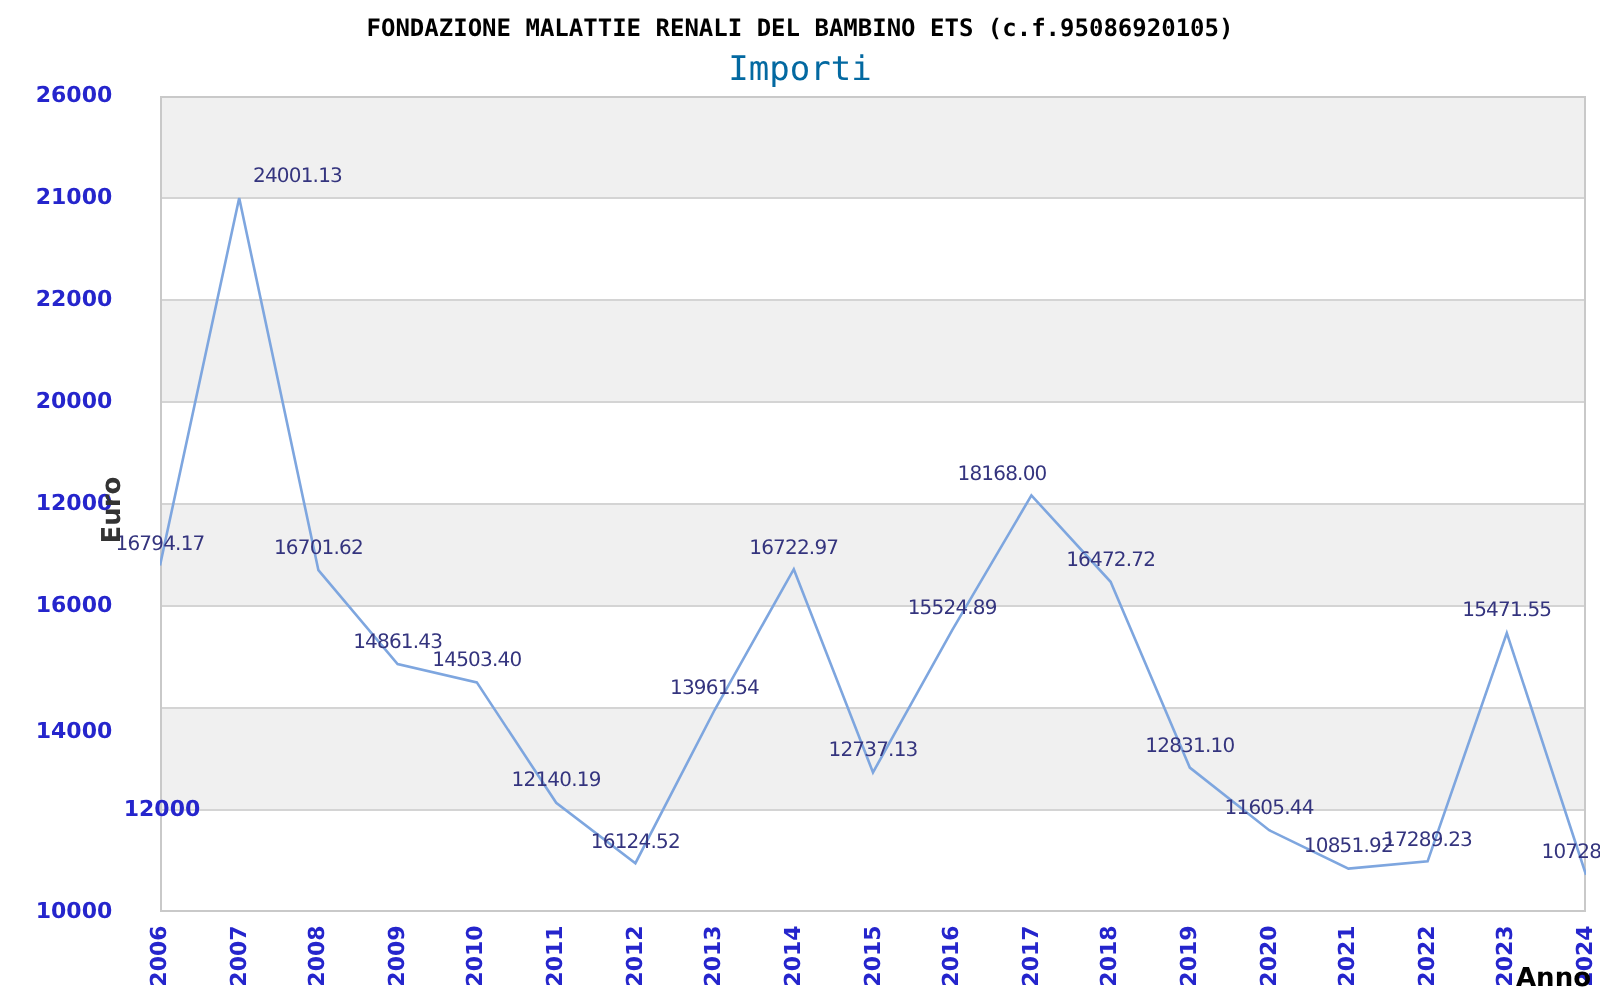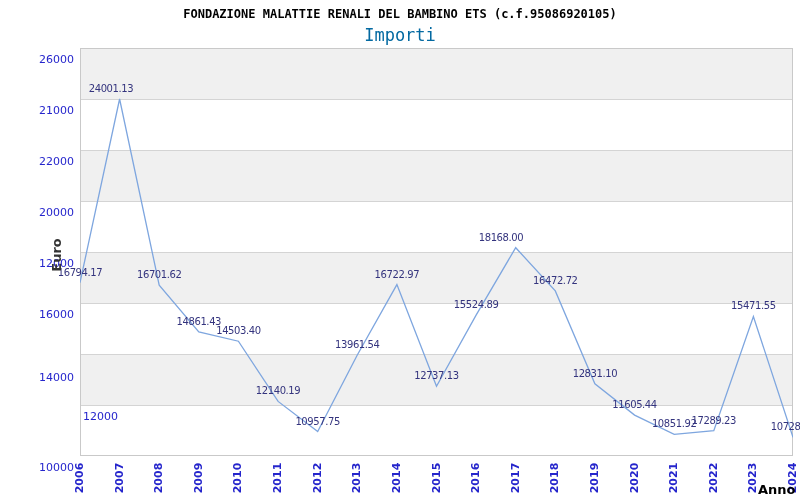--- a/index.html
+++ b/index.html
@@ -11,22 +11,22 @@
     position:absolute;top:7px;left:0;width:100%;text-align:center;
     font-family:"DejaVu Sans Mono",monospace;font-weight:bold;font-size:12px;color:#000000;
     white-space:nowrap;
   }
   .subtitle{
     position:absolute;top:25px;left:0;width:100%;text-align:center;
     font-family:"DejaVu Sans Mono",monospace;font-size:17px;color:#0369a1;
   }
   .plot{position:absolute;left:80px;top:48px;width:713px;height:408px;}
   .ytick{
-    position:absolute;left:0;width:74px;text-align:right;
-    font-size:11px;font-weight:normal;color:#2525cc;line-height:14px;height:14px;margin-top:12px;
+    position:absolute;left:0;width:74px;text-align:center;
+    font-size:11px;font-weight:bold;color:#2525cc;line-height:14px;height:14px;
   }
   .xtick{
     position:absolute;width:36px;height:14px;text-align:center;
     font-size:11px;font-weight:bold;color:#2525cc;line-height:14px;
     transform:rotate(-90deg);white-space:nowrap;
   }
   .vlabel{
     position:absolute;width:100px;text-align:center;
     font-size:10px;letter-spacing:-0.4px;color:#34347e;line-height:12px;height:12px;
     white-space:nowrap;
@@ -94,26 +94,26 @@
       <div class="xtick" style="left: 537.333px; top: 471px;">2018</div>
       <div class="xtick" style="left: 576.944px; top: 471px;">2019</div>
       <div class="xtick" style="left: 616.556px; top: 471px;">2020</div>
       <div class="xtick" style="left: 656.167px; top: 471px;">2021</div>
       <div class="xtick" style="left: 695.778px; top: 471px;">2022</div>
       <div class="xtick" style="left: 735.389px; top: 471px;">2023</div>
       <div class="xtick" style="left: 775px; top: 471px;">2024</div>
     </div>
   <div id="vlabels">
       <div class="vlabel" style="left: 30px; top: 266.749px;">16794.17</div>
-      <div class="vlabel" style="left: 61px; top: 82.9712px;">24001.13</div>
+      <div class="vlabel" style="left: 71px; top: 82.9712px; text-align: right;">24001.13</div>
       <div class="vlabel" style="left: 109.222px; top: 269.109px;">16701.62</div>
       <div class="vlabel" style="left: 148.833px; top: 316.034px;">14861.43</div>
       <div class="vlabel" style="left: 188.444px; top: 325.163px;">14503.40</div>
       <div class="vlabel" style="left: 228.056px; top: 385.425px;">12140.19</div>
-      <div class="vlabel" style="left: 267.667px; top: 415.577px;">10957.75</div>
+      <div class="vlabel" style="left: 267.667px; top: 415.577px;">16124.52</div>
       <div class="vlabel" style="left: 307.278px; top: 338.981px;">13961.54</div>
       <div class="vlabel" style="left: 346.889px; top: 268.564px;">16722.97</div>
       <div class="vlabel" style="left: 386.5px; top: 370.203px;">12737.13</div>
       <div class="vlabel" style="left: 426.111px; top: 299.115px;">15524.89</div>
       <div class="vlabel" style="left: 451px; top: 231.716px;">18168.00</div>
       <div class="vlabel" style="left: 505.333px; top: 274.946px;">16472.72</div>
       <div class="vlabel" style="left: 544.944px; top: 367.807px;">12831.10</div>
       <div class="vlabel" style="left: 584.556px; top: 399.061px;">11605.44</div>
       <div class="vlabel" style="left: 624.167px; top: 418.276px;">10851.92</div>
       <div class="vlabel" style="left: 663.778px; top: 414.728px;">17289.23</div>

